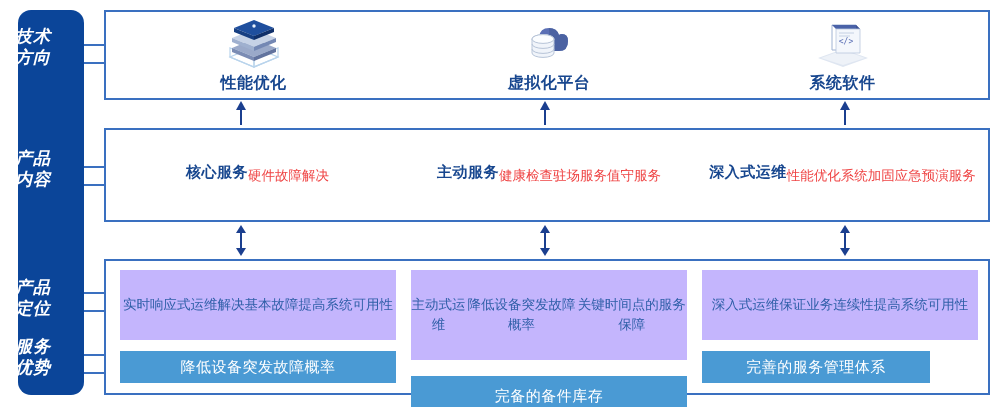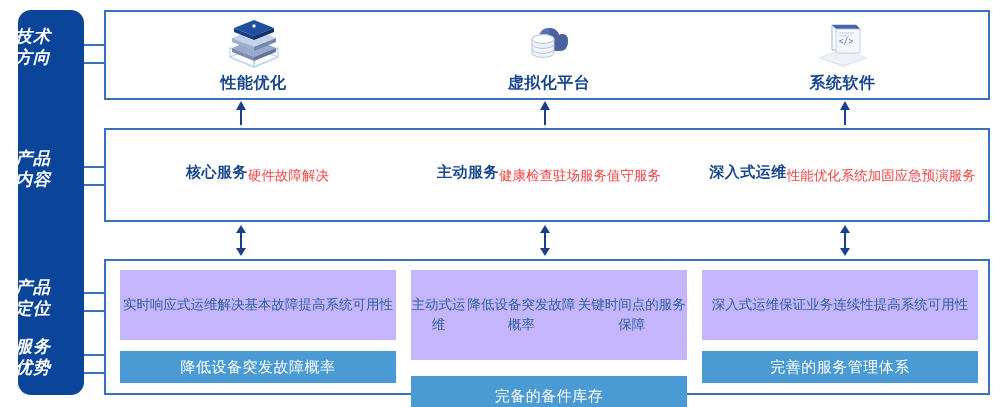--- a/index.html
+++ b/index.html
@@ -319,16 +319,16 @@
       <div class="gray-line">关键时间点的服务保障</div>
     </div>
     <div class="gray-box" style="left:596px; top:9px; width:276px; height:70px;">
       <div class="gray-line">深入式运维</div>
       <div class="gray-line">保证业务连续性</div>
       <div class="gray-line">提高系统可用性</div>
     </div>
 
     <div class="blue-bar" style="left:14px; top:90px; width:276px; height:32px;">降低设备突发故障概率</div>
     <div class="blue-bar" style="left:305px; top:90px; width:276px; height:40px;margin-top:25px;">完备的备件库存</div>
-    <div class="blue-bar" style="left:596px; top:90px; width:276px; height:32px;">完善的服务管理体系</div>
+    <div class="blue-bar" style="left:596px; top:90px; width:228px; height:32px;">完善的服务管理体系</div>
   </div>
 
 </div>
 
 </body></html>

